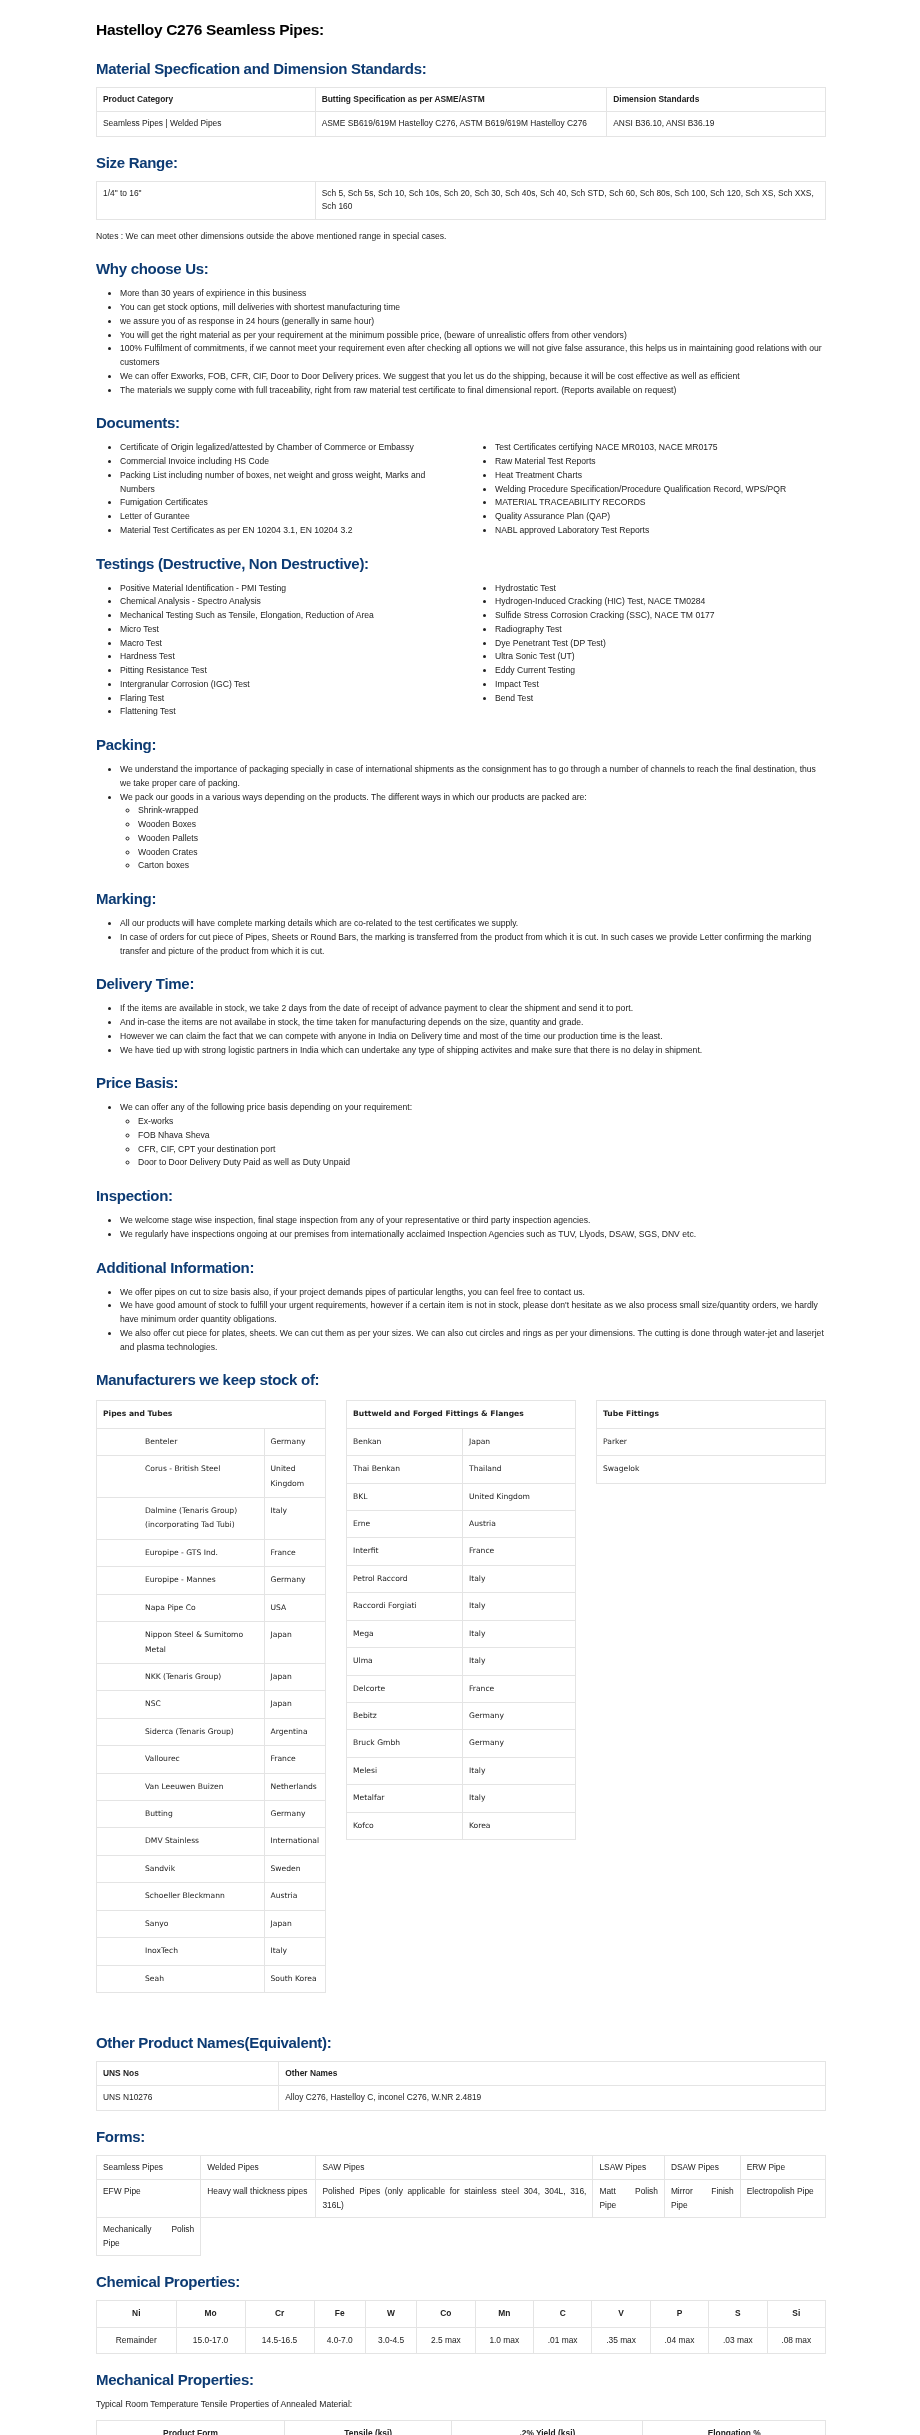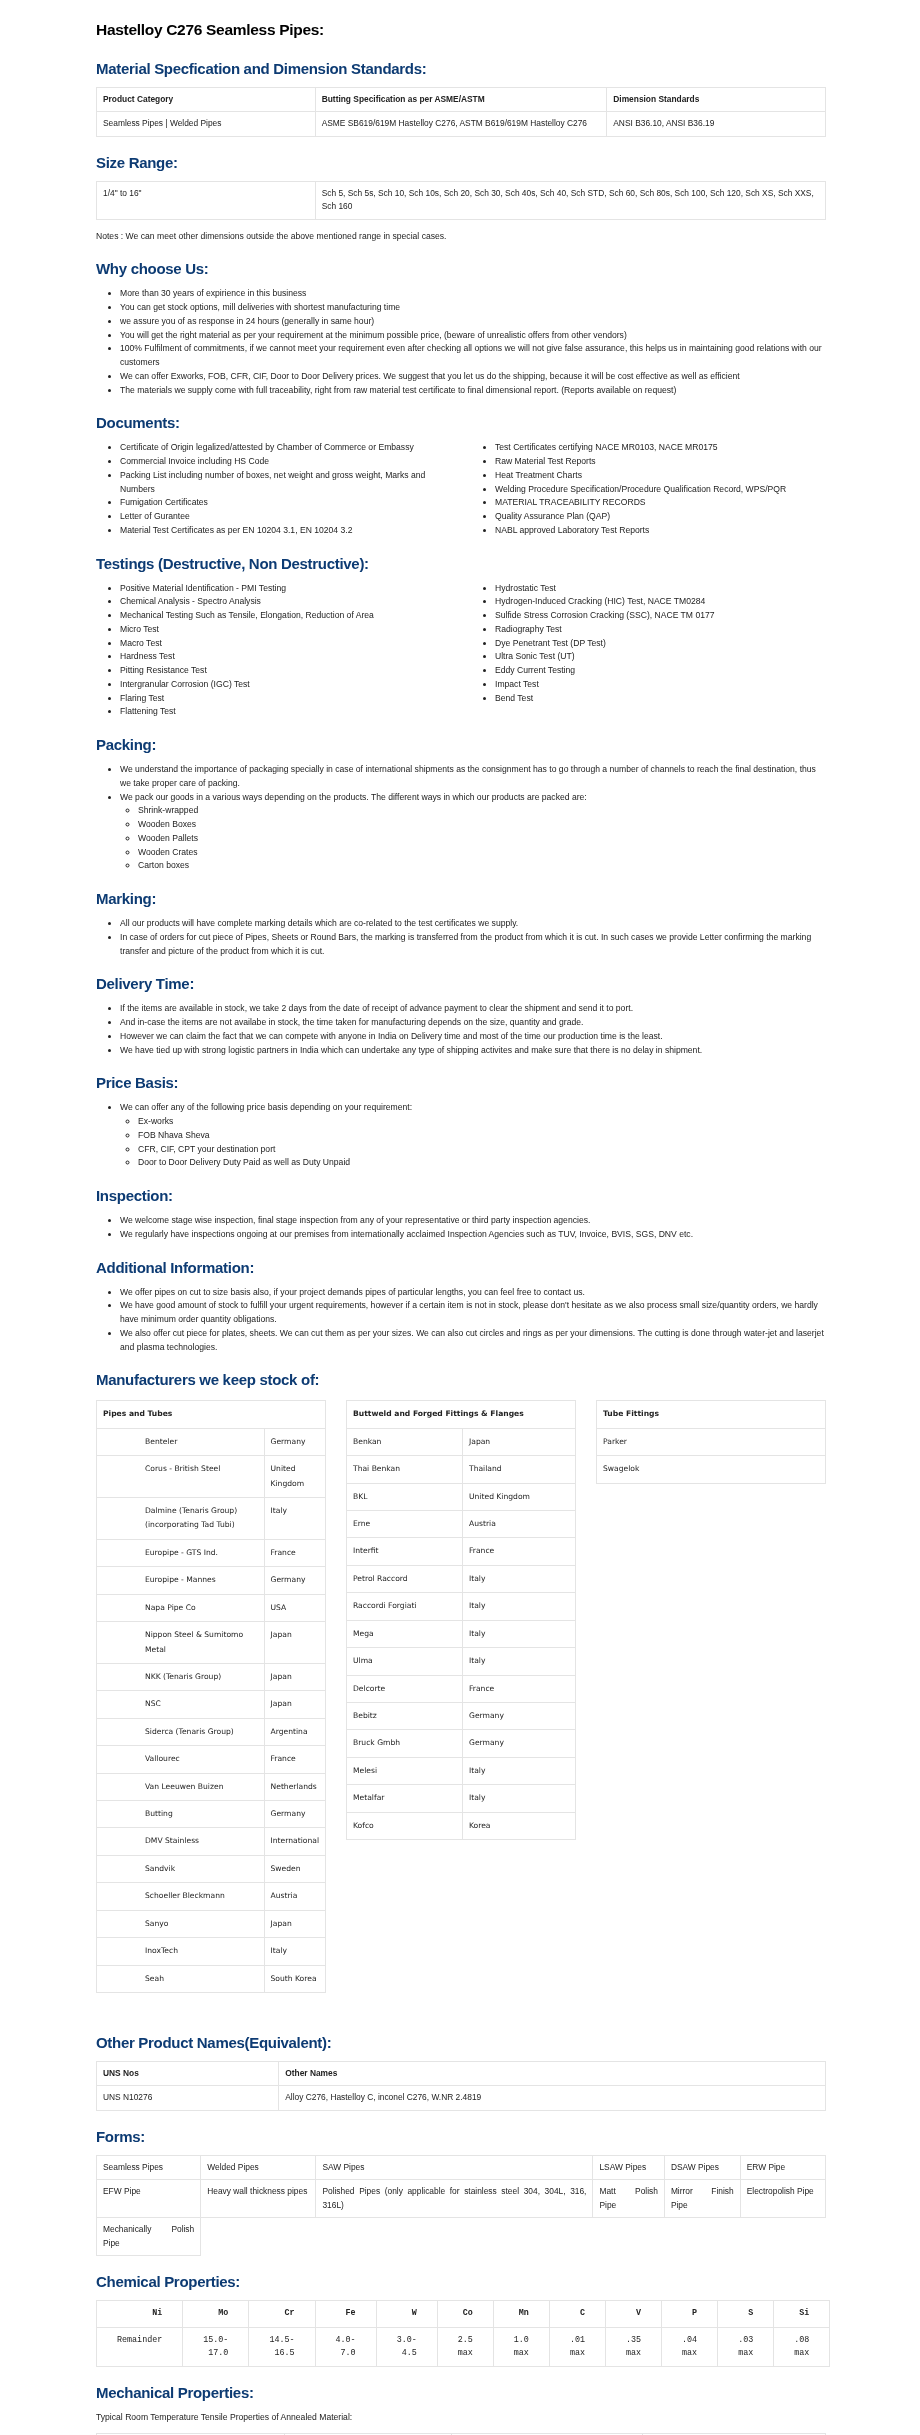--- a/index.html
+++ b/index.html
@@ -49,21 +49,21 @@
   .mfr-wrap { display: flex; gap: 20px; align-items: flex-start; margin-top: 8px; }
   .mfr-wrap table { width: auto; }
   .mfr-pipes { width: 230px !important; }
   .mfr-pipes td:first-child { width: 168px; padding-left: 48px; }
   .mfr-fittings { width: 230px !important; }
   .mfr-fittings td:first-child { width: 116px; }
   .mfr-tube { width: 230px !important; }
   .mfr-wrap td, .mfr-wrap th { padding: 6px 6px; font-family: "DejaVu Sans", sans-serif; font-size: 7.6px; line-height: 1.9; }
   .forms td { text-align: justify; }
   .forms-table { table-layout: fixed; }
-  .chem td, .chem th { text-align: right; padding: 6px 20px; font-family: Liberation Mono, monospace; }
+  .chem td, .chem th { text-align: center; padding: 6px 0; }
   .mech td, .mech th { text-align: center; padding: 6px 4px; }
   .sub-note { margin: 6px 0 8px 0; }
   .spacer-lg { height: 24px; }
 </style>
 </head>
 <body>
 
 <div class="page">
 
   <h1>Hastelloy C276 Seamless Pipes:</h1>
@@ -193,21 +193,21 @@
           <li>FOB Nhava Sheva</li>
           <li>CFR, CIF, CPT your destination port</li>
           <li>Door to Door Delivery Duty Paid as well as Duty Unpaid</li>
         </ul>
     </li>
   </ul>
 
   <h2>Inspection:</h2>
   <ul>
       <li>We welcome stage wise inspection, final stage inspection from any of your representative or third party inspection agencies.</li>
-      <li>We regularly have inspections ongoing at our premises from internationally acclaimed Inspection Agencies such as TUV, Invoice, BVIS, SGS, DNV etc.</li>
+      <li>We regularly have inspections ongoing at our premises from internationally acclaimed Inspection Agencies such as TUV, Llyods, DSAW, SGS, DNV etc.</li>
     </ul>
 
   <h2>Additional Information:</h2>
   <ul>
       <li>We offer pipes on cut to size basis also, if your project demands pipes of particular lengths, you can feel free to contact us.</li>
       <li>We have good amount of stock to fulfill your urgent requirements, however if a certain item is not in stock, please don't hesitate as we also process small size/quantity orders, we hardly have minimum order quantity obligations.</li>
       <li>We also offer cut piece for plates, sheets. We can cut them as per your sizes. We can also cut circles and rings as per your dimensions. The cutting is done through water-jet and laserjet and plasma technologies.</li>
     </ul>
 
   <h2>Manufacturers we keep stock of:</h2>

